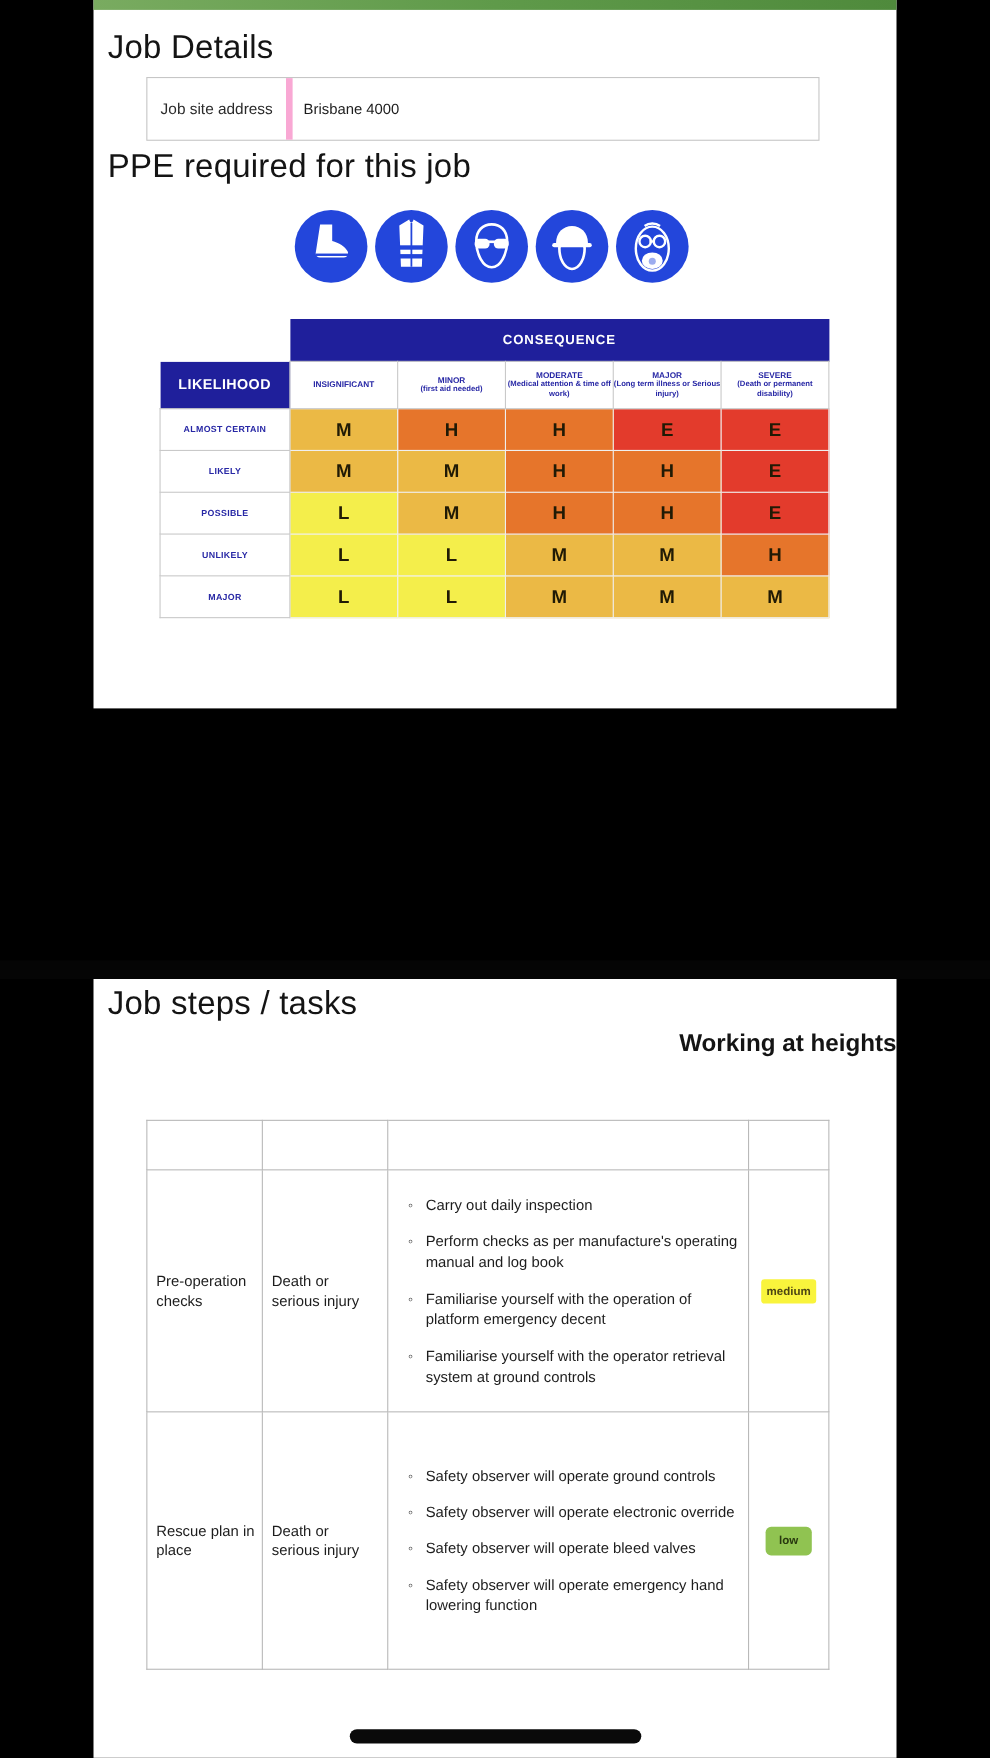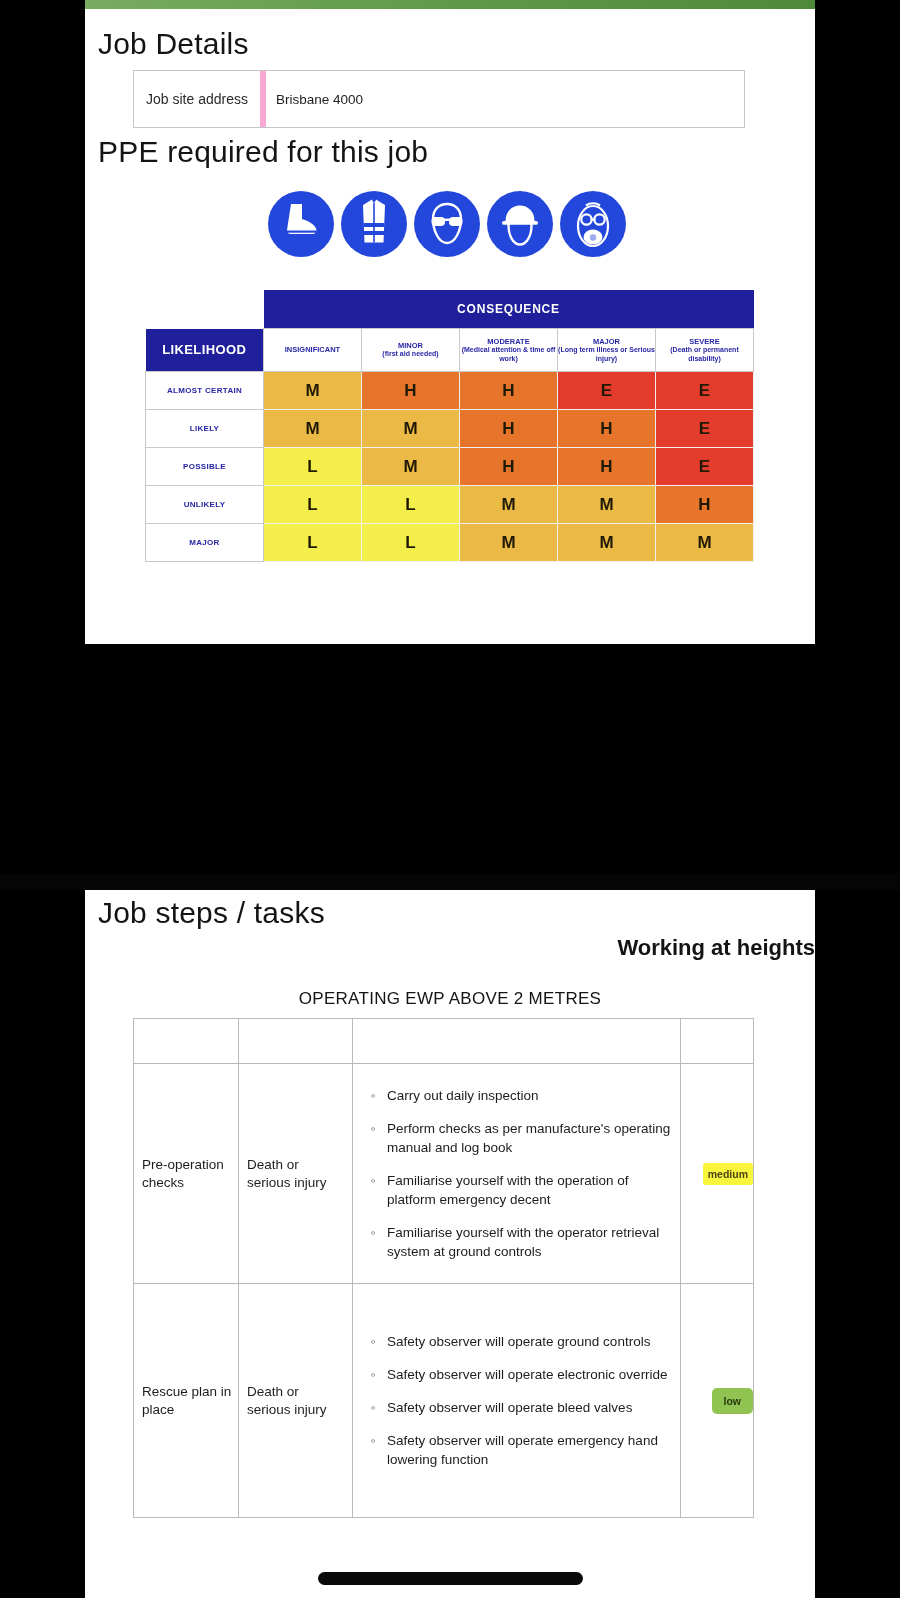--- a/index.html
+++ b/index.html
@@ -52,21 +52,21 @@
     font-size:22px;color:#141414;font-weight:bold;}
   .task-heading{position:absolute;top:99px;left:0;width:100%;text-align:center;
     font-size:17px;color:#141414;letter-spacing:.3px;}
   .steps-wrap{position:absolute;top:128px;left:48px;}
   table.steps{border-collapse:collapse;table-layout:fixed;width:620px;}
   .steps td{border:1px solid #b9b9b9;padding:0;vertical-align:middle;font-size:13.5px;
     color:#1d1d1d;line-height:18px;}
   .steps tr.steps-head{height:45px;}
   .steps td.cell-step,.steps td.cell-hazard{padding:6px 6px 6px 8px;}
   .steps td.cell-controls{padding:12px 6px 12px 0;}
-  .steps td.cell-risk{text-align:right;}
+  .steps td.cell-risk{text-align:center;}
   .ctrl-item{position:relative;padding-left:34px;margin:14px 0;line-height:19px;}
   .ctrl-item:first-child{margin-top:0;}
   .ctrl-item:last-child{margin-bottom:0;}
   .ctrl-item .bullet{position:absolute;left:18px;top:0;font-size:13px;color:#3a3a3a;}
   .badge{display:inline-block;font-weight:bold;font-size:10.5px;}
   .badge-medium{color:#4c4514;padding:2px 5px;border-radius:3px;}
   .badge-low{color:#28380f;padding:4px 12px;border-radius:5px;}
 
   .home-indicator{position:absolute;top:682px;left:233px;width:265px;height:13px;
     border-radius:8px;background:#0a0a0a;}
@@ -208,21 +208,20 @@
           </tbody>
       </table>
     </div>
   </div>
 
   <div class="page-divider"></div>
 
   <div class="page page2">
     <div class="h1" id="job-steps-title">Job steps / tasks</div>
     <div class="subtitle">Working at heights</div>
-    <div class="task-heading">OPERATING EWP ABOVE 2 METRES</div>
 
     <div class="steps-wrap">
       <table class="steps">
         <colgroup>
           <col style="width:105px">
             <col style="width:114px">
             <col style="width:328px">
             <col style="width:73px">
         </colgroup>
         <tbody id="steps-body">

